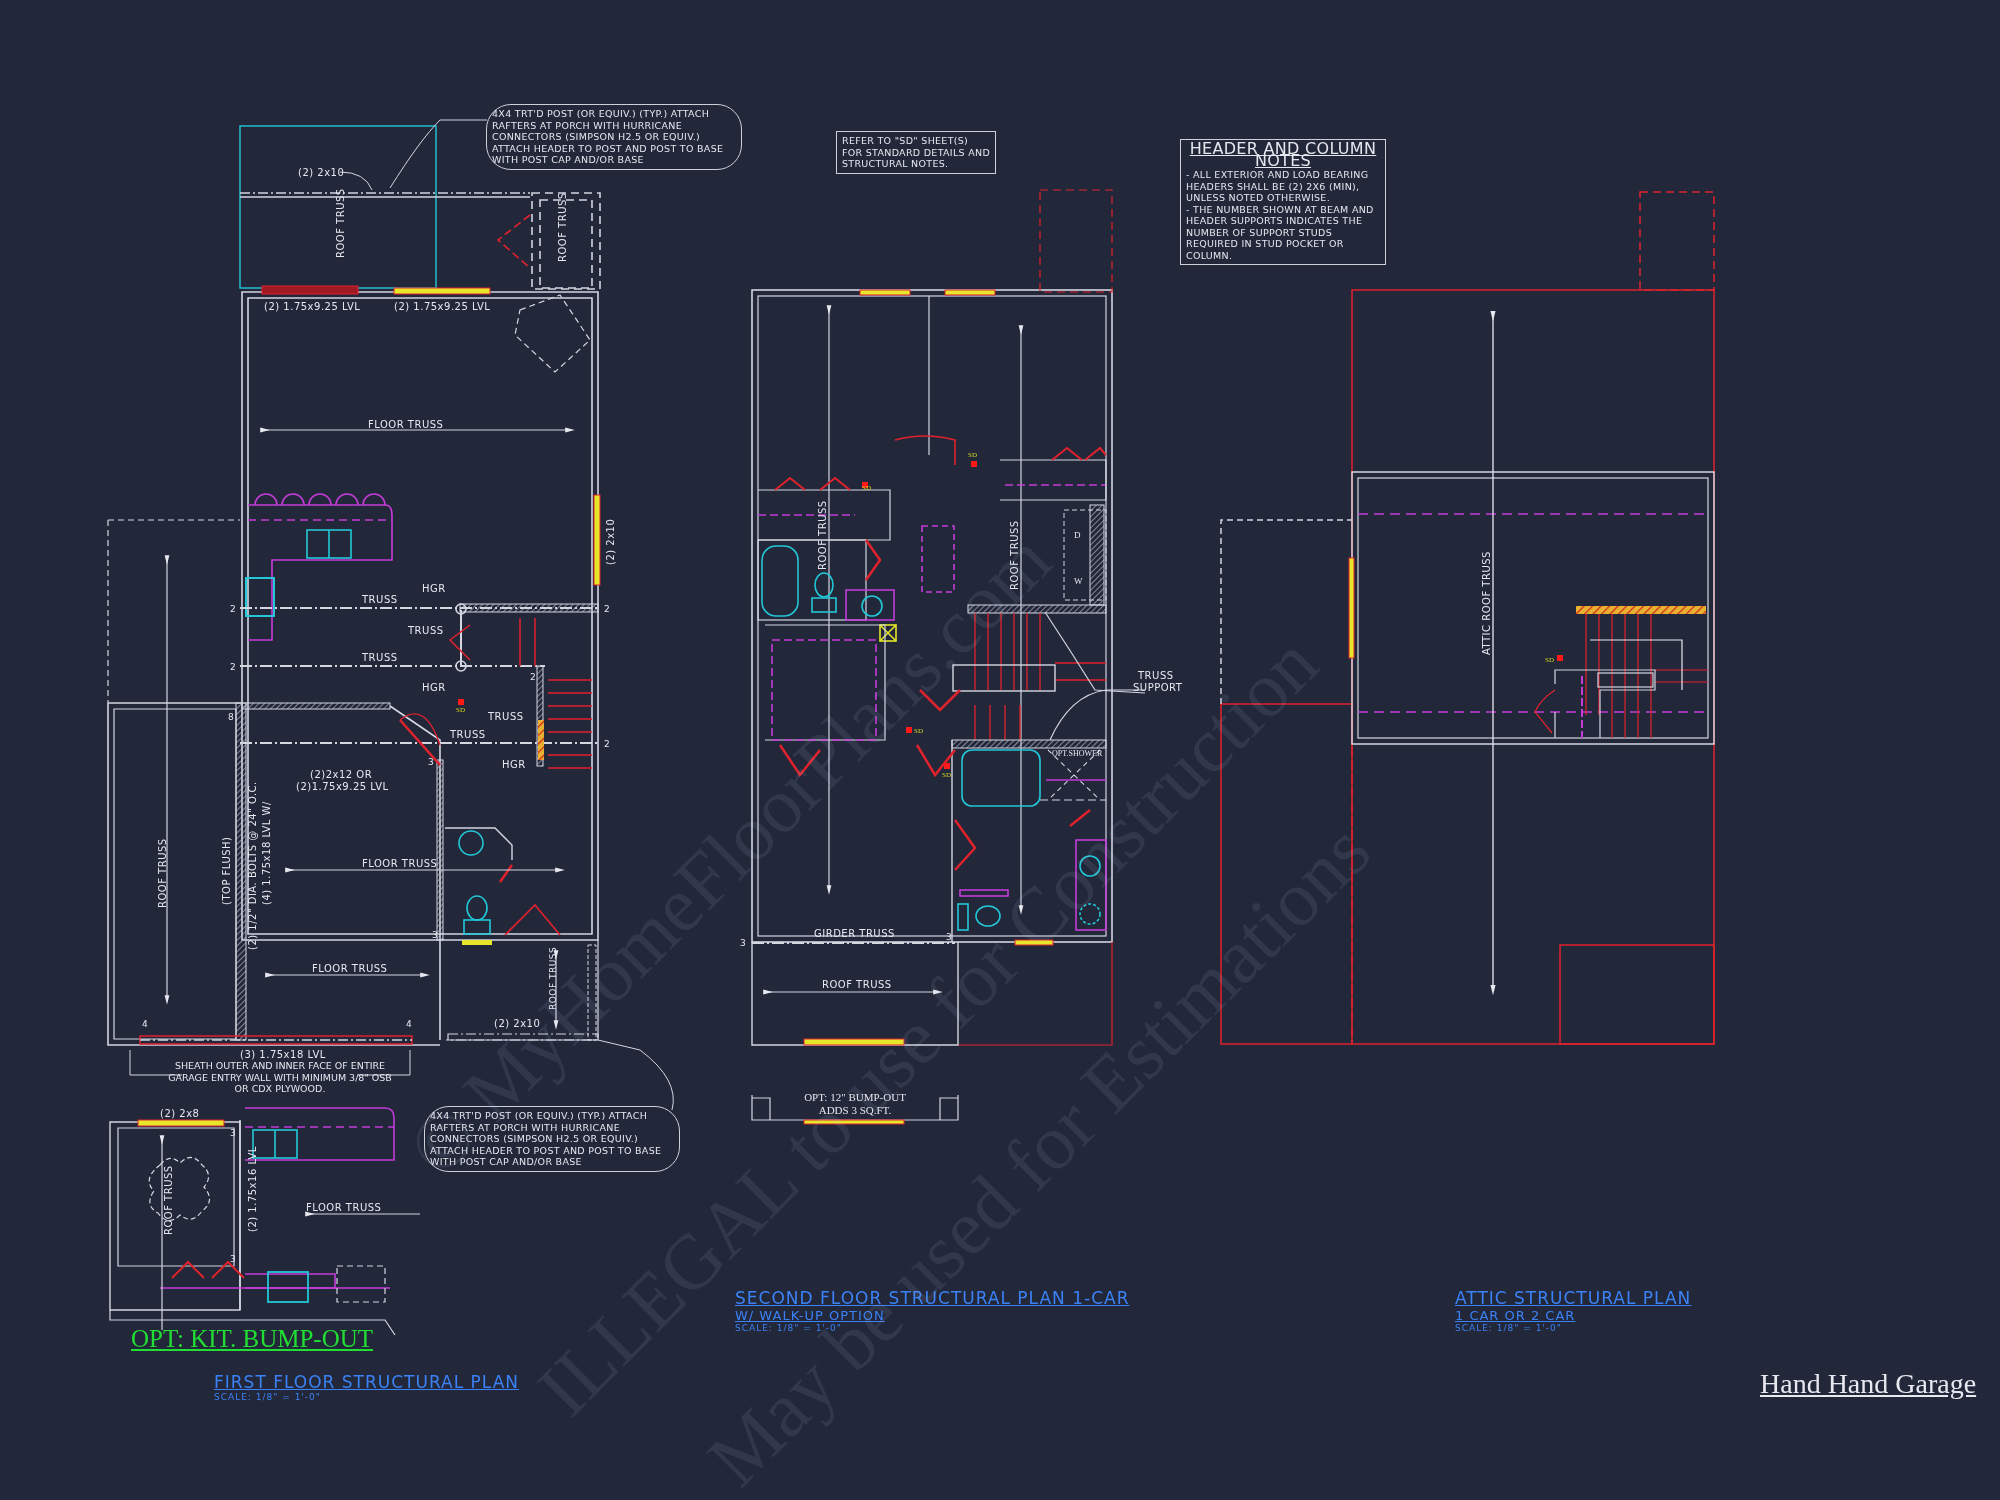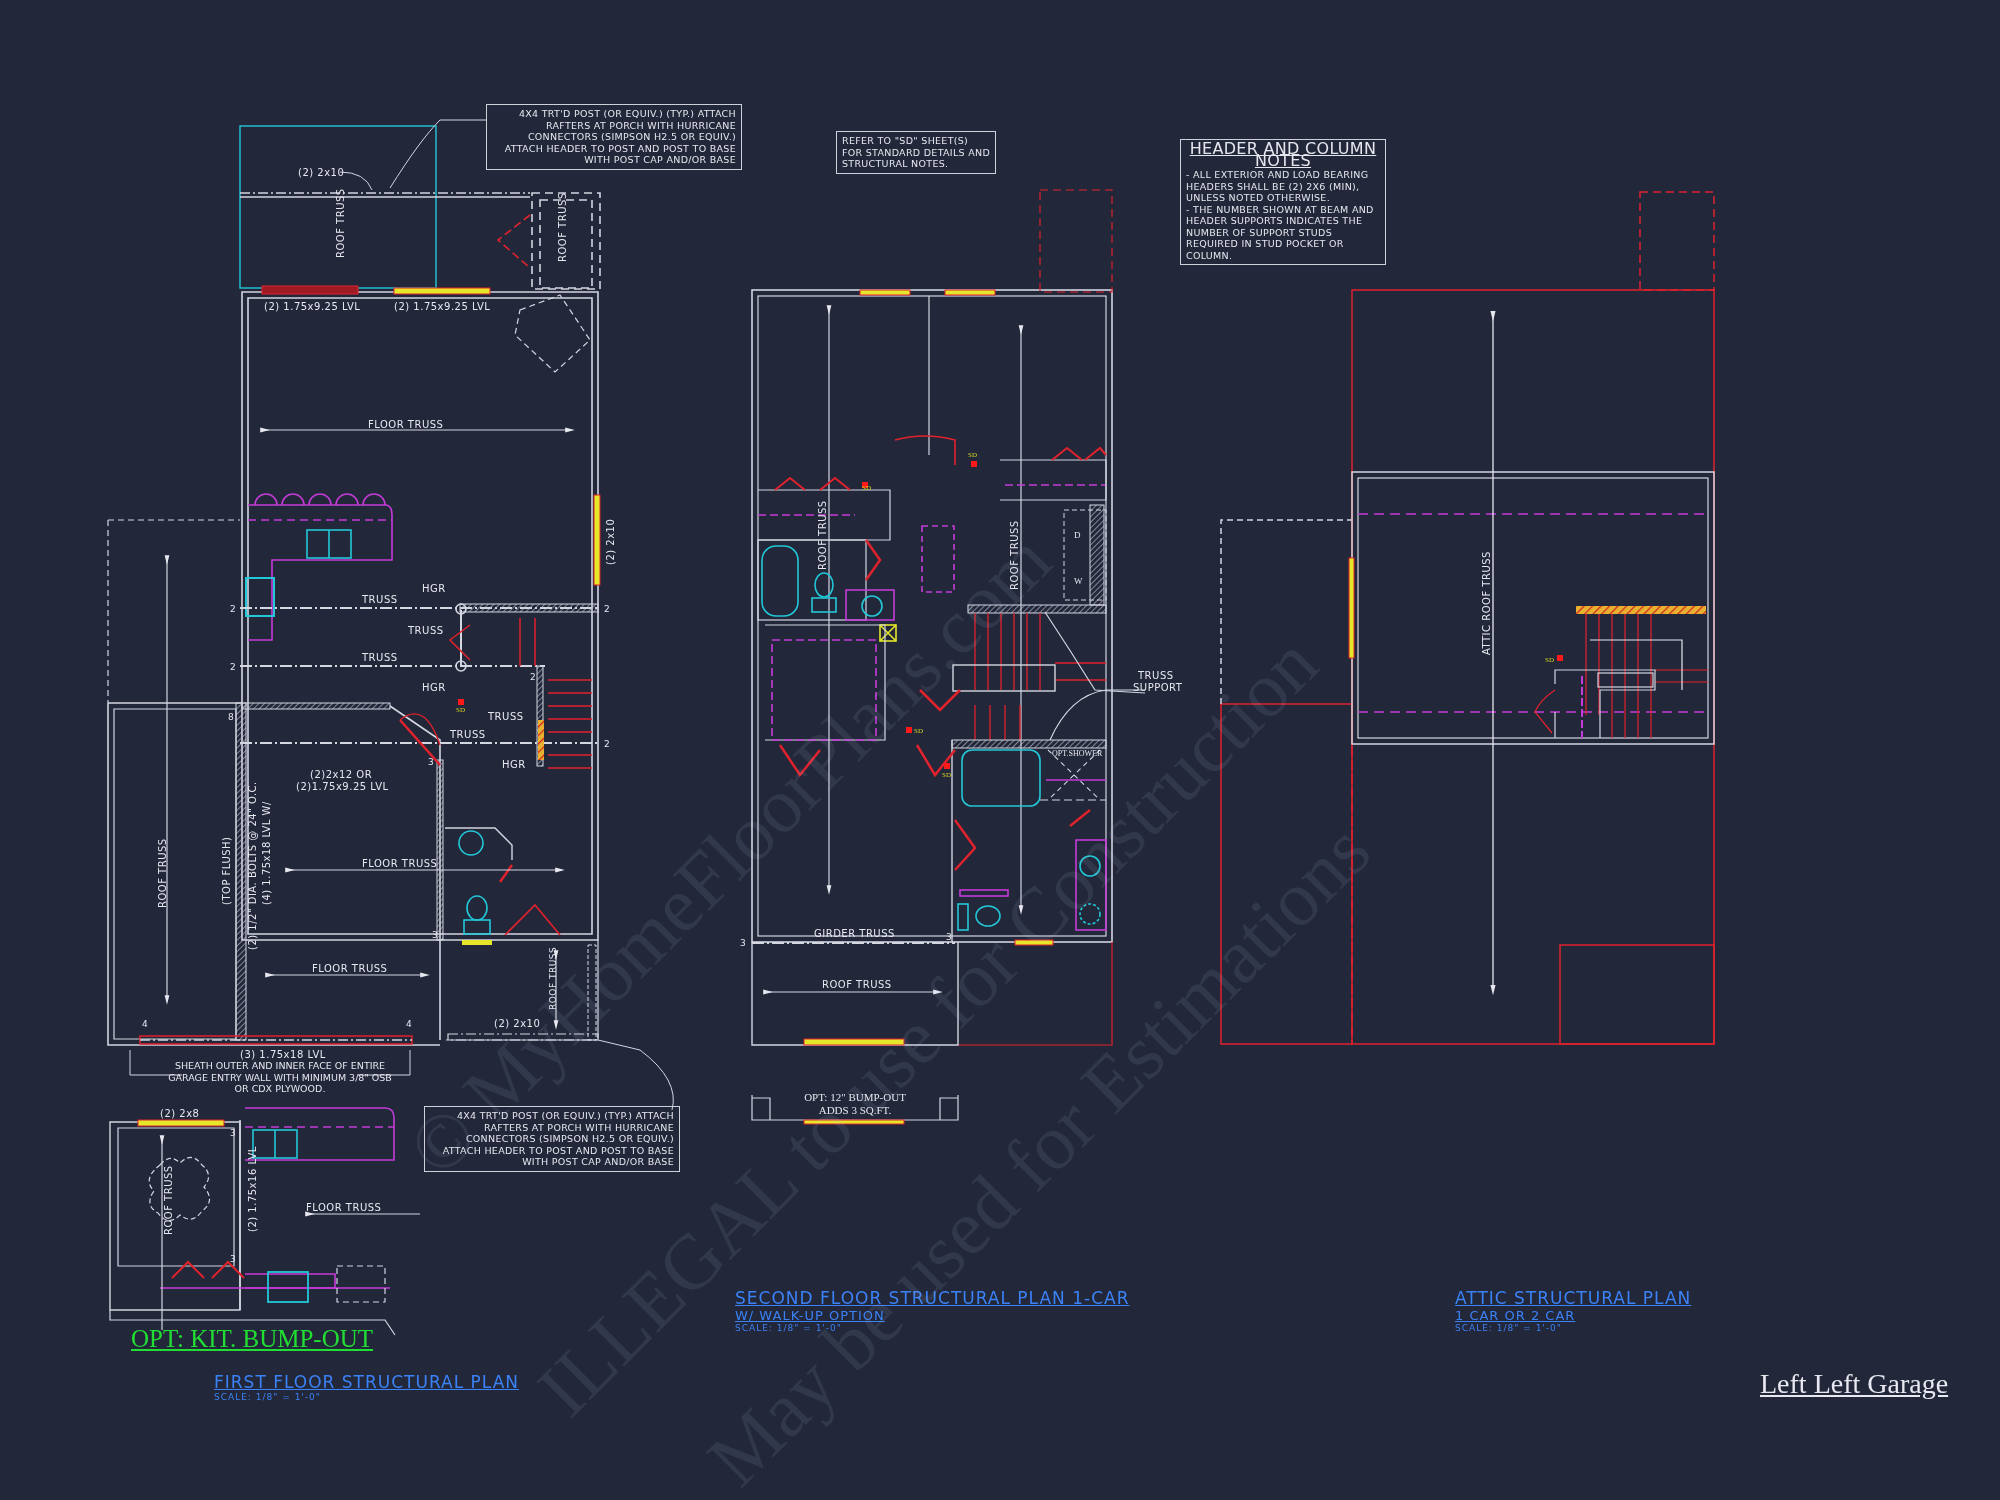--- a/index.html
+++ b/index.html
@@ -1,21 +1,21 @@
 <!DOCTYPE html>
 <html><head>
 <meta charset="utf-8">
 <style>
   html,body{margin:0;padding:0;background:#22273a;}
   body{width:2000px;height:1500px;position:relative;overflow:hidden;font-family:"DejaVu Sans",sans-serif;color:#e6e6ee;}
   #canvas{position:absolute;left:0;top:0;width:2000px;height:1500px;}
   .cad{font-family:"DejaVu Sans",sans-serif;fill:#e8e8f0;letter-spacing:0.5px;}
   .serif{font-family:"Liberation Serif","DejaVu Serif",serif;}
   .note{position:absolute;border:1.5px solid #cfd0da;color:#e6e6ee;font-family:"DejaVu Sans",sans-serif;font-size:9.5px;line-height:11.5px;padding:3px 5px;text-transform:uppercase;letter-spacing:0.3px;}
-  .note.right{text-align:right;}
+  .note.right{text-align:left;border-radius:25px;}
   .note .ttl{text-decoration:underline;text-align:center;font-size:16px;margin-bottom:3px;}
   .title{position:absolute;color:#3b82f6;font-family:"DejaVu Sans",sans-serif;text-transform:uppercase;letter-spacing:1px;}
   .title .main{font-size:17px;text-decoration:underline;}
   .title .sub{font-size:13px;text-decoration:underline;}
   .title .scale{font-size:9px;}
   .opt-green{position:absolute;left:131px;top:1325px;color:#22dd33;font-family:"Liberation Serif",serif;font-size:25px;text-decoration:underline;}
   .lhg{position:absolute;left:1760px;top:1368px;color:#e8e8f0;font-family:"Liberation Serif",serif;font-size:28px;text-decoration:underline;}
   .bump{position:absolute;left:800px;top:1091px;width:110px;text-align:center;color:#e6e6ee;font-family:"Liberation Serif",serif;font-size:11px;line-height:13px;}
   .watermark{position:absolute;font-family:"Liberation Serif",serif;color:rgba(200,205,225,0.10);white-space:nowrap;transform-origin:left top;pointer-events:none;}
 </style>
@@ -381,19 +381,19 @@
 <div class="title" style="left:735px;top:1288px;">
   <div class="main">SECOND FLOOR STRUCTURAL PLAN 1-CAR</div>
   <div class="sub">W/ WALK-UP OPTION</div>
   <div class="scale">SCALE: 1/8" = 1'-0"</div>
 </div>
 <div class="title" style="left:1455px;top:1288px;">
   <div class="main">ATTIC STRUCTURAL PLAN</div>
   <div class="sub">1 CAR OR 2 CAR</div>
   <div class="scale">SCALE: 1/8" = 1'-0"</div>
 </div>
-<div class="lhg">Left Left Garage</div>
+<div class="lhg">Hand Hand Garage</div>
 
 
 <div class="watermark" style="left:390px;top:1130px;font-size:78px;transform:rotate(-45deg);">© MyHomeFloorPlans.com</div>
 <div class="watermark" style="left:520px;top:1370px;font-size:78px;transform:rotate(-45deg);">ILLEGAL to use for Construction</div>
 <div class="watermark" style="left:690px;top:1440px;font-size:78px;transform:rotate(-45deg);">May be used for Estimations</div>
 </div>
 
 </body></html>

